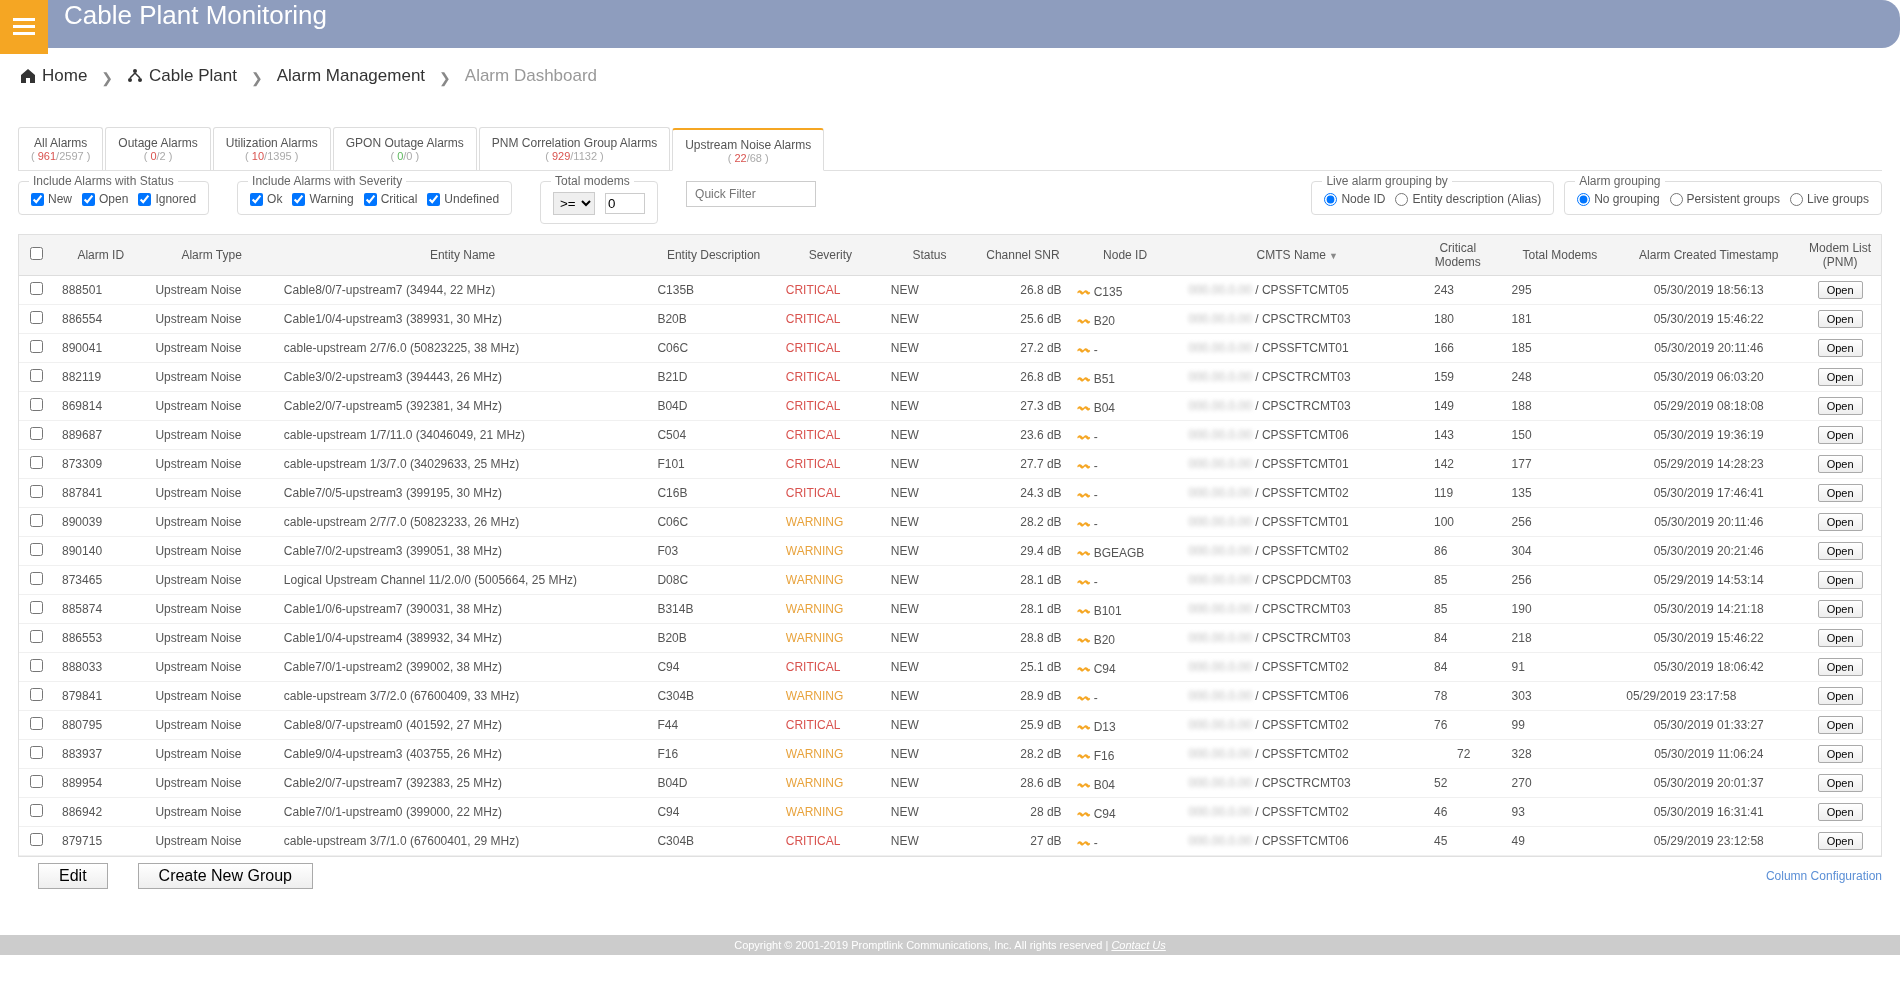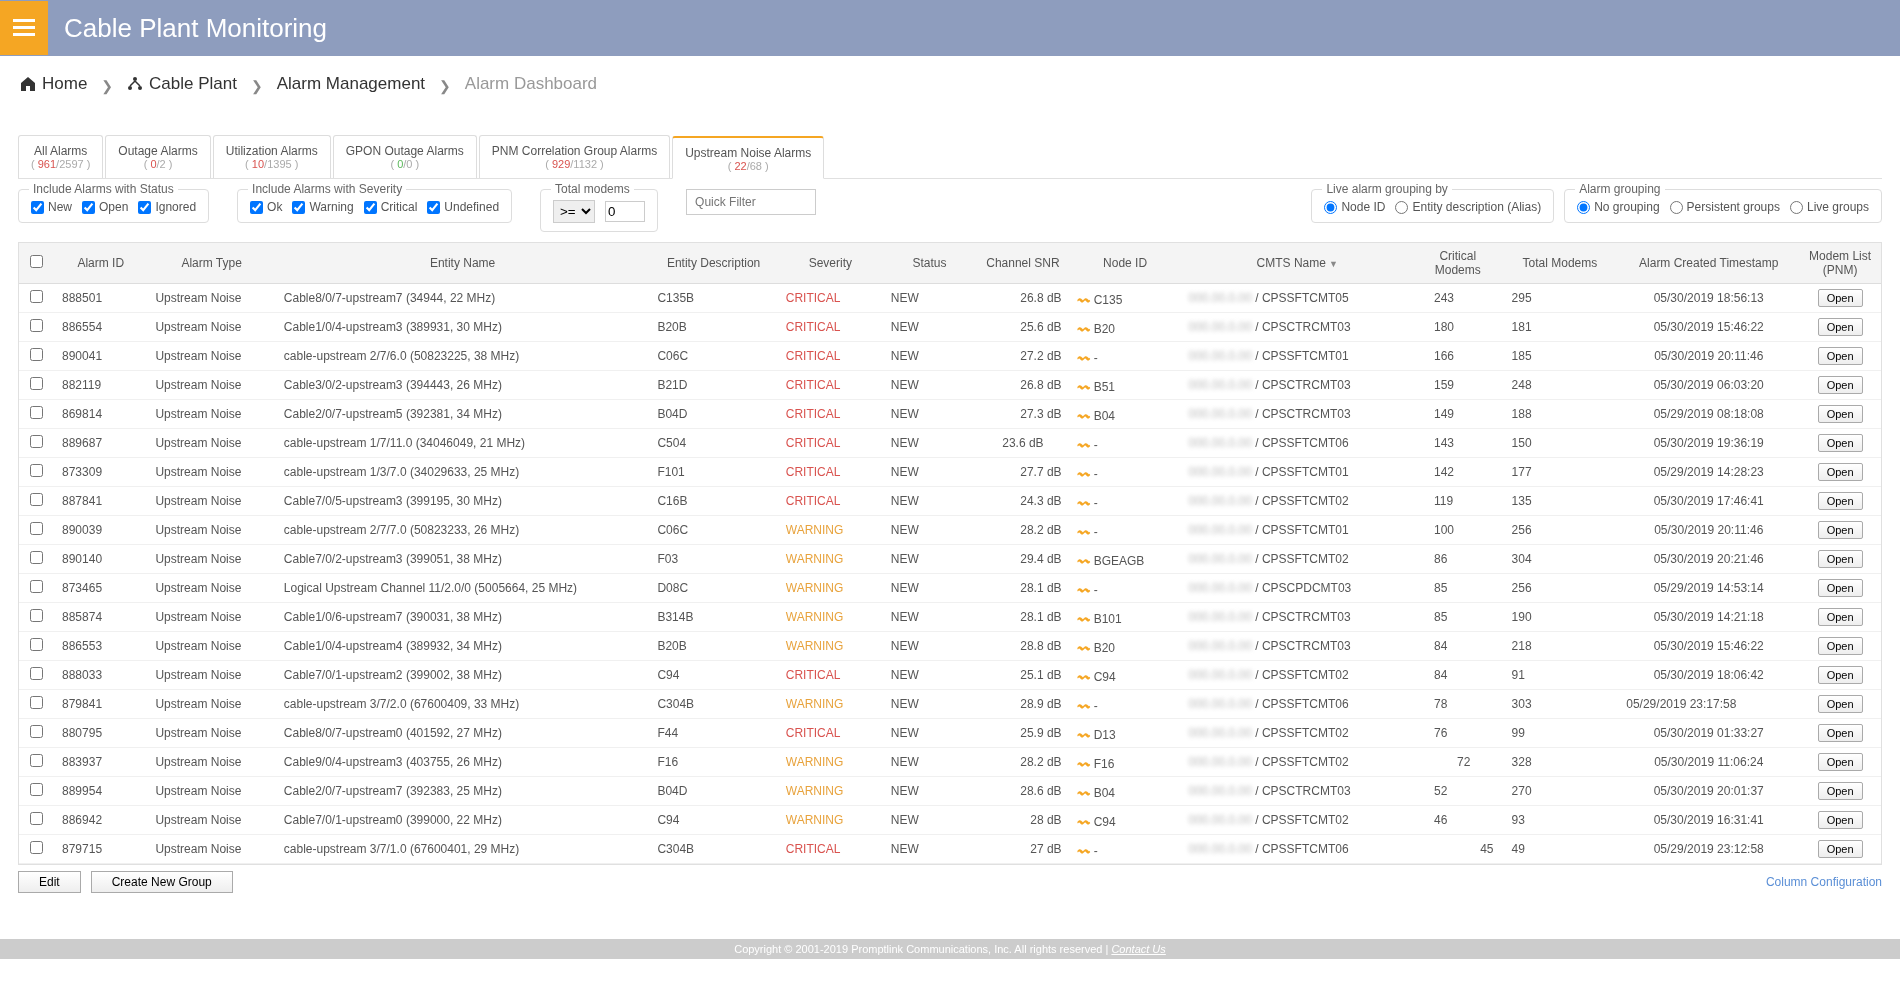--- a/index.html
+++ b/index.html
@@ -1,17 +1,17 @@
 <!DOCTYPE html>
 <html><head>
 <meta charset="utf-8">
 <style>
 * { box-sizing: border-box; margin: 0; padding: 0; }
 body { font-family: Arial, Helvetica, sans-serif; font-size: 13px; color: #555; background: #fff; }
-.header { background: #8E9DBE; height: 56px; display: flex; align-items: center; }
+.header { background: #8E9DBE; height: 48px; display: flex; align-items: flex-start; border-radius: 18px; }
 .hamburger { background: #F5A623; width: 48px; height: 54px; display: flex; align-items: center; justify-content: center; cursor: pointer; }
 .hamburger svg { fill: #fff; }
 .app-title { color: #fff; font-size: 26px; font-weight: 300; margin-left: 16px; }
 .breadcrumb { display: flex; align-items: flex-end; padding: 18px 20px; font-size: 17px; color: #333; }
 .breadcrumb .bc-item { display: flex; align-items: center; margin-right: 14px; }
 .breadcrumb .bc-sep { color: #888; margin-right: 14px; font-size: 14px; }
 .breadcrumb .bc-icon { margin-right: 6px; }
 .breadcrumb .bc-last { color: #999; }
 .tabs { display: flex; border-bottom: 1px solid #e0e0e0; margin: 0 18px; }
 .tab { padding: 8px 12px 6px; border: 1px solid #ddd; border-bottom: none; margin-right: 2px; cursor: pointer; text-align: center; font-size: 12px; background:#fff; border-radius: 3px 3px 0 0; margin-top: 23px; }
@@ -30,21 +30,21 @@
 table { border-collapse: collapse; width: 100%; font-size: 12px; table-layout:fixed; }
 th { background: #f4f4f4; border-bottom: 1px solid #ddd; padding: 6px 8px; text-align: center; font-weight: normal; color: #555; position:relative; }
 th.col-entity { text-align:center; }
 td { padding: 5px 8px; border-bottom: 1px solid #f0f0f0; white-space:nowrap; overflow:hidden; text-overflow:ellipsis; }
 .sev-critical { color: #d9534f; font-weight: 500; }
 .sev-warning { color: #e8a33d; font-weight: 500; }
 .snr-icon { color: #F5A623; font-weight: bold; margin-right: 4px; }
 .open-btn { border: 1px solid #aaa; background: linear-gradient(#fff,#eee); padding: 2px 8px; font-size: 11px; cursor:pointer; border-radius:2px; }
 .cmts-ip { color: #bbb; filter: blur(2px); }
 .bottom-bar { display:flex; align-items:center; padding: 6px 18px; gap:10px; }
-.bottom-bar button { border: 1px solid #aaa; background: linear-gradient(#fff,#eee); padding: 3px 20px; font-size:12px; cursor:pointer;}
+.bottom-bar button { border: 1px solid #aaa; background: linear-gradient(#fff,#eee); padding: 3px 20px; font-size:16px; cursor:pointer;margin-left:20px;}
 .col-config { margin-left:auto; color:#5b8fd6; font-size:12px; cursor:pointer; }
 .footer { background:#ccc; color:#fff; text-align:center; padding:4px; font-size:11px; margin-top:40px; }
 .footer a { color:#fff;font-style:italic; }
 th .sort-ind { font-size:9px; color:#888; margin-left:3px;}
 .totalmodems-sel { border:1px solid #ccc; padding:2px; }
 .totalmodems-inp { border:1px solid #ccc; padding:2px; width:40px;}
 .col-check{width:30px}.col-id{width:80px}.col-type{width:110px}.col-entity{width:320px}.col-desc{width:110px}.col-sev{width:90px}.col-status{width:80px}.col-snr{width:80px}.col-node{width:95px}.col-cmts{width:200px}.col-crit{width:75px}.col-tot{width:100px}.col-ts{width:155px}.col-open{width:70px}
 </style>
 </head>
 <body>
@@ -267,21 +267,21 @@
     <td style="text-align:center"><button class="open-btn">Open</button></td>
         </tr>
         <tr>
     <td style="text-align:center"><input type="checkbox" style=""></td>
     <td>889687</td>
     <td>Upstream Noise</td>
     <td>cable-upstream 1/7/11.0 (34046049, 21 MHz)</td>
     <td>C504</td>
     <td class="sev-critical">CRITICAL</td>
     <td>NEW</td>
-    <td style="text-align:center">23.6 dB</td>
+    <td style="text-align:right">23.6 dB</td>
     <td><span class="snr-icon">〰</span>-</td>
     <td><span class="cmts-ip">000.00.0.00</span> / CPSSFTCMT06</td>
     <td style="text-align:left;padding-left:20px">143</td>
     <td style="text-align:left;padding-left:10px">150</td>
     <td style="text-align:center">05/30/2019 19:36:19</td>
     <td style="text-align:center"><button class="open-btn">Open</button></td>
         </tr>
         <tr>
     <td style="text-align:center"><input type="checkbox" style=""></td>
     <td>873309</td>
@@ -494,21 +494,21 @@
     <td style="text-align:center"><input type="checkbox" style=""></td>
     <td>879715</td>
     <td>Upstream Noise</td>
     <td>cable-upstream 3/7/1.0 (67600401, 29 MHz)</td>
     <td>C304B</td>
     <td class="sev-critical">CRITICAL</td>
     <td>NEW</td>
     <td style="text-align:right">27 dB</td>
     <td><span class="snr-icon">〰</span>-</td>
     <td><span class="cmts-ip">000.00.0.00</span> / CPSSFTCMT06</td>
-    <td style="text-align:right;padding-left:20px">45</td>
+    <td style="text-align:left;padding-left:20px">45</td>
     <td style="text-align:left;padding-left:10px">49</td>
     <td style="text-align:center">05/29/2019 23:12:58</td>
     <td style="text-align:center"><button class="open-btn">Open</button></td>
         </tr>
       </tbody>
 </table>
 </div>
 
 <div class="bottom-bar">
   <button>Edit</button>

